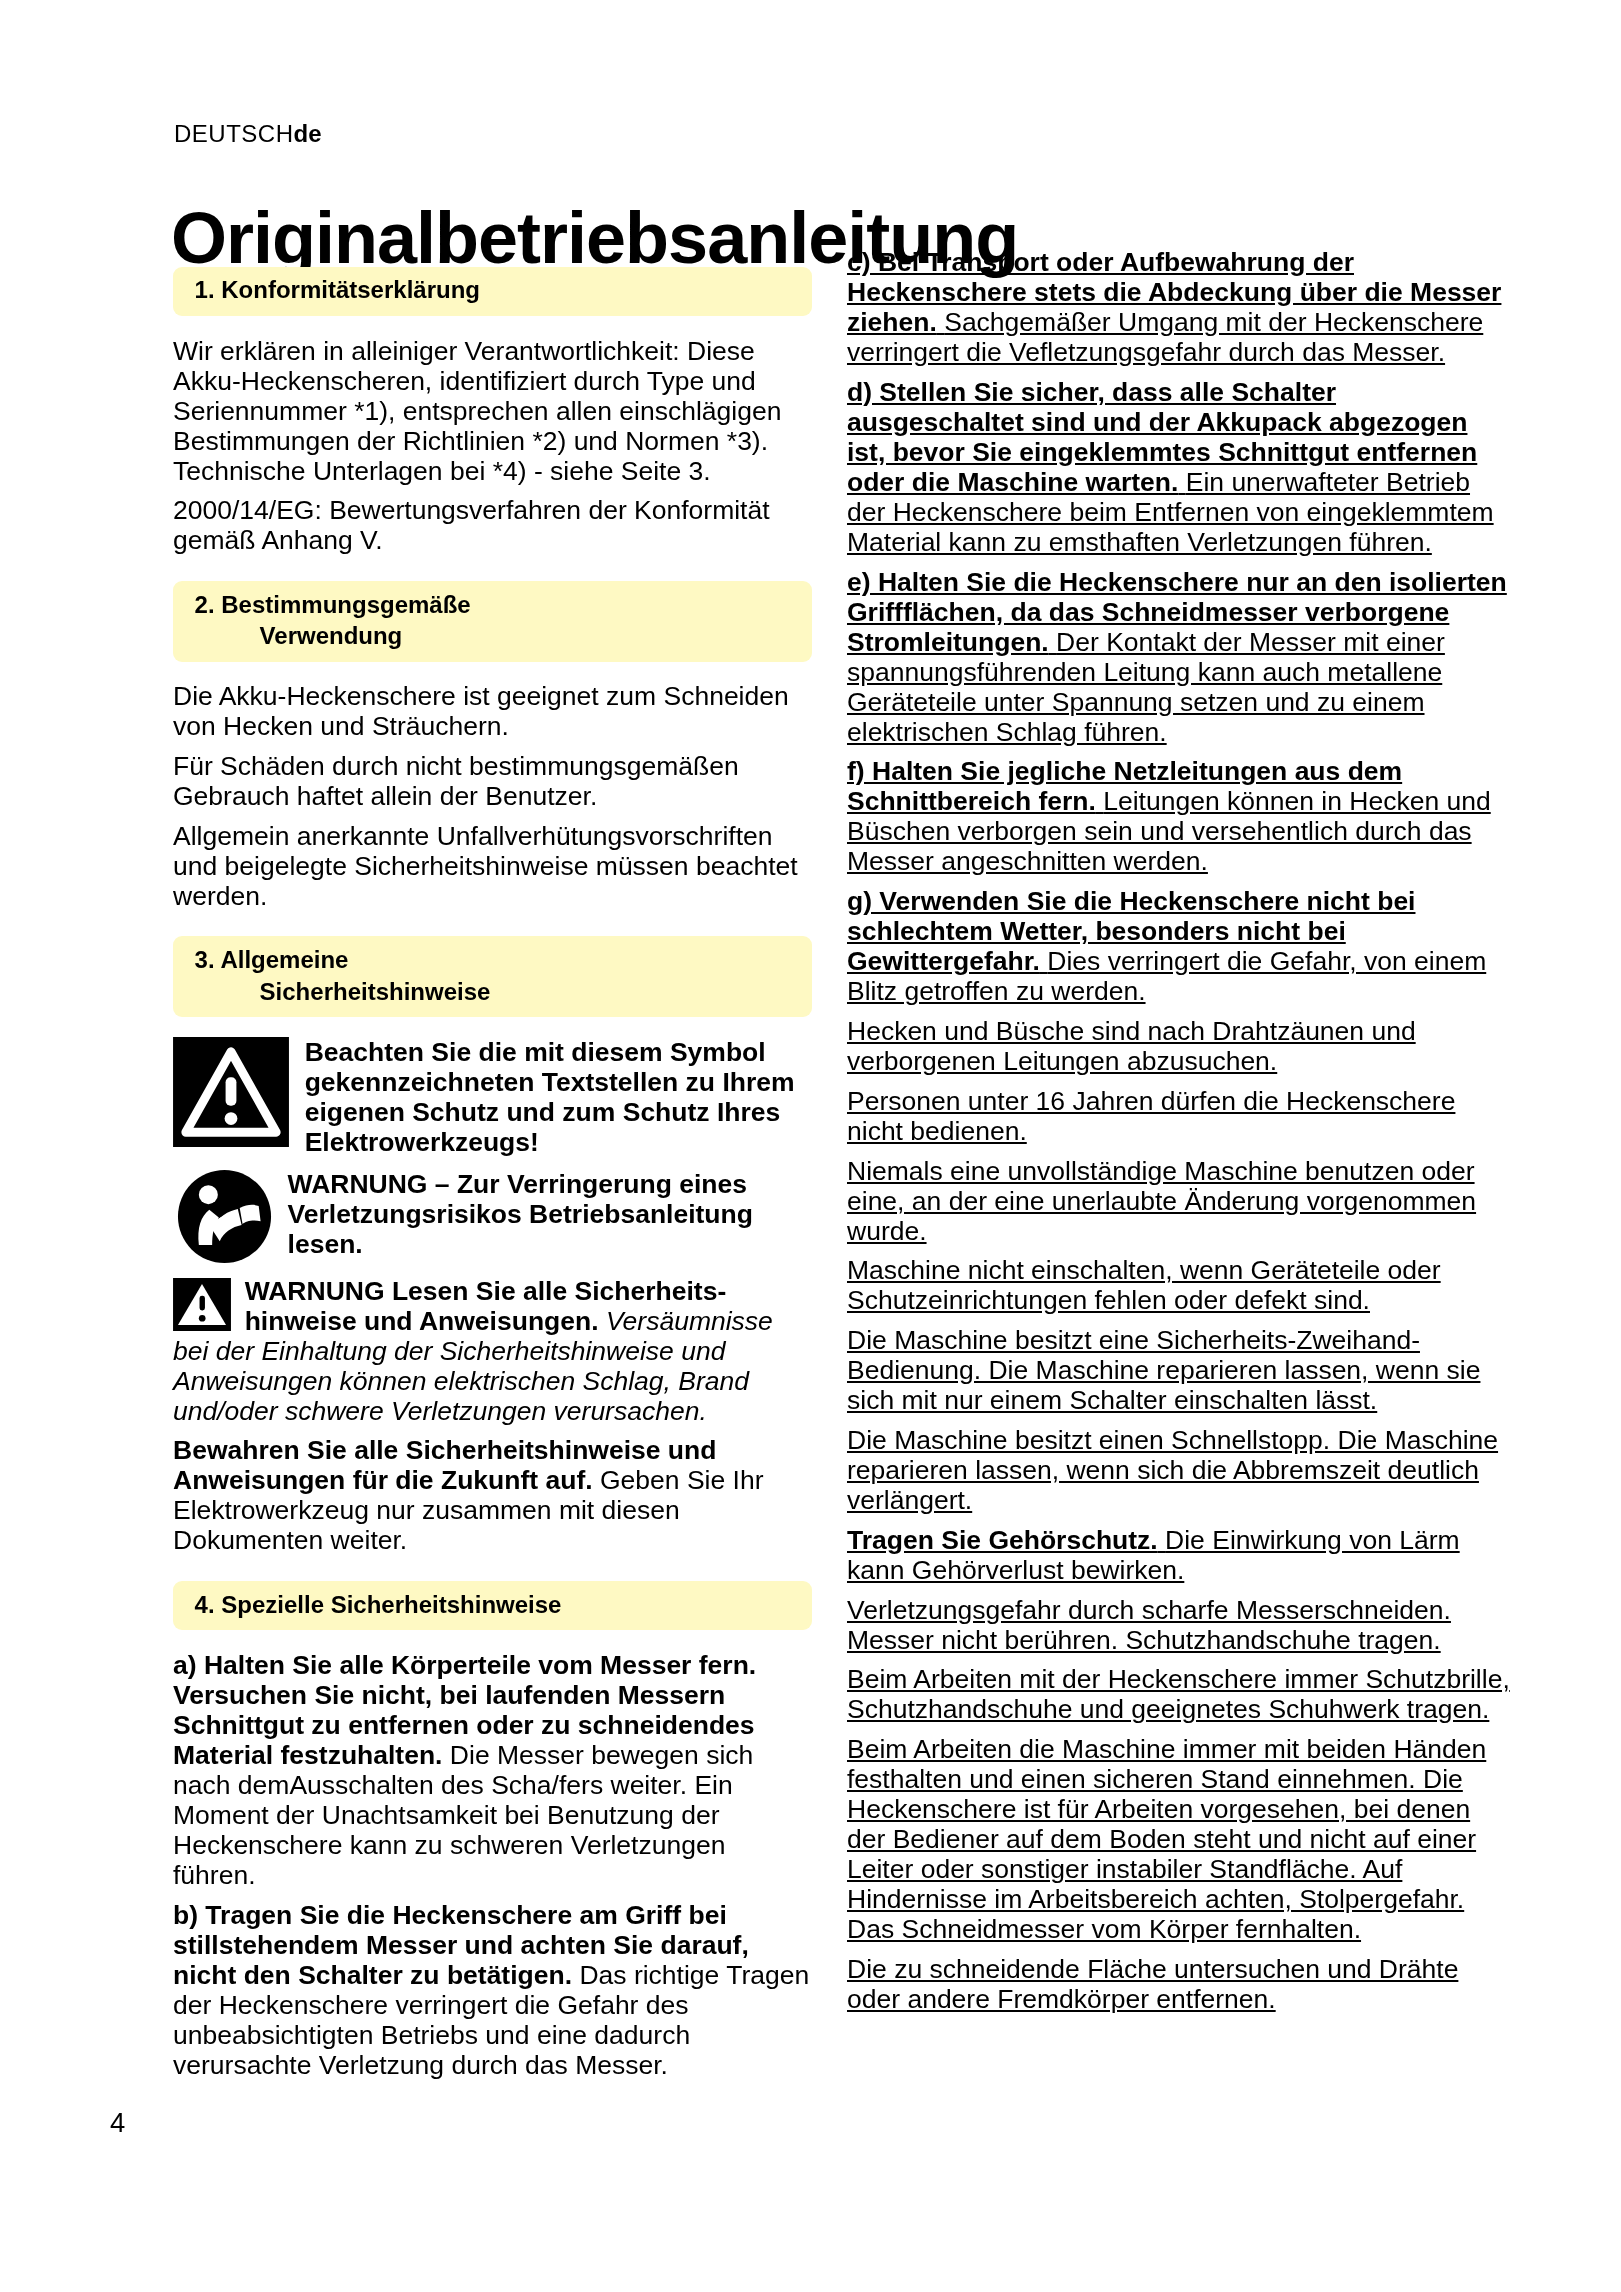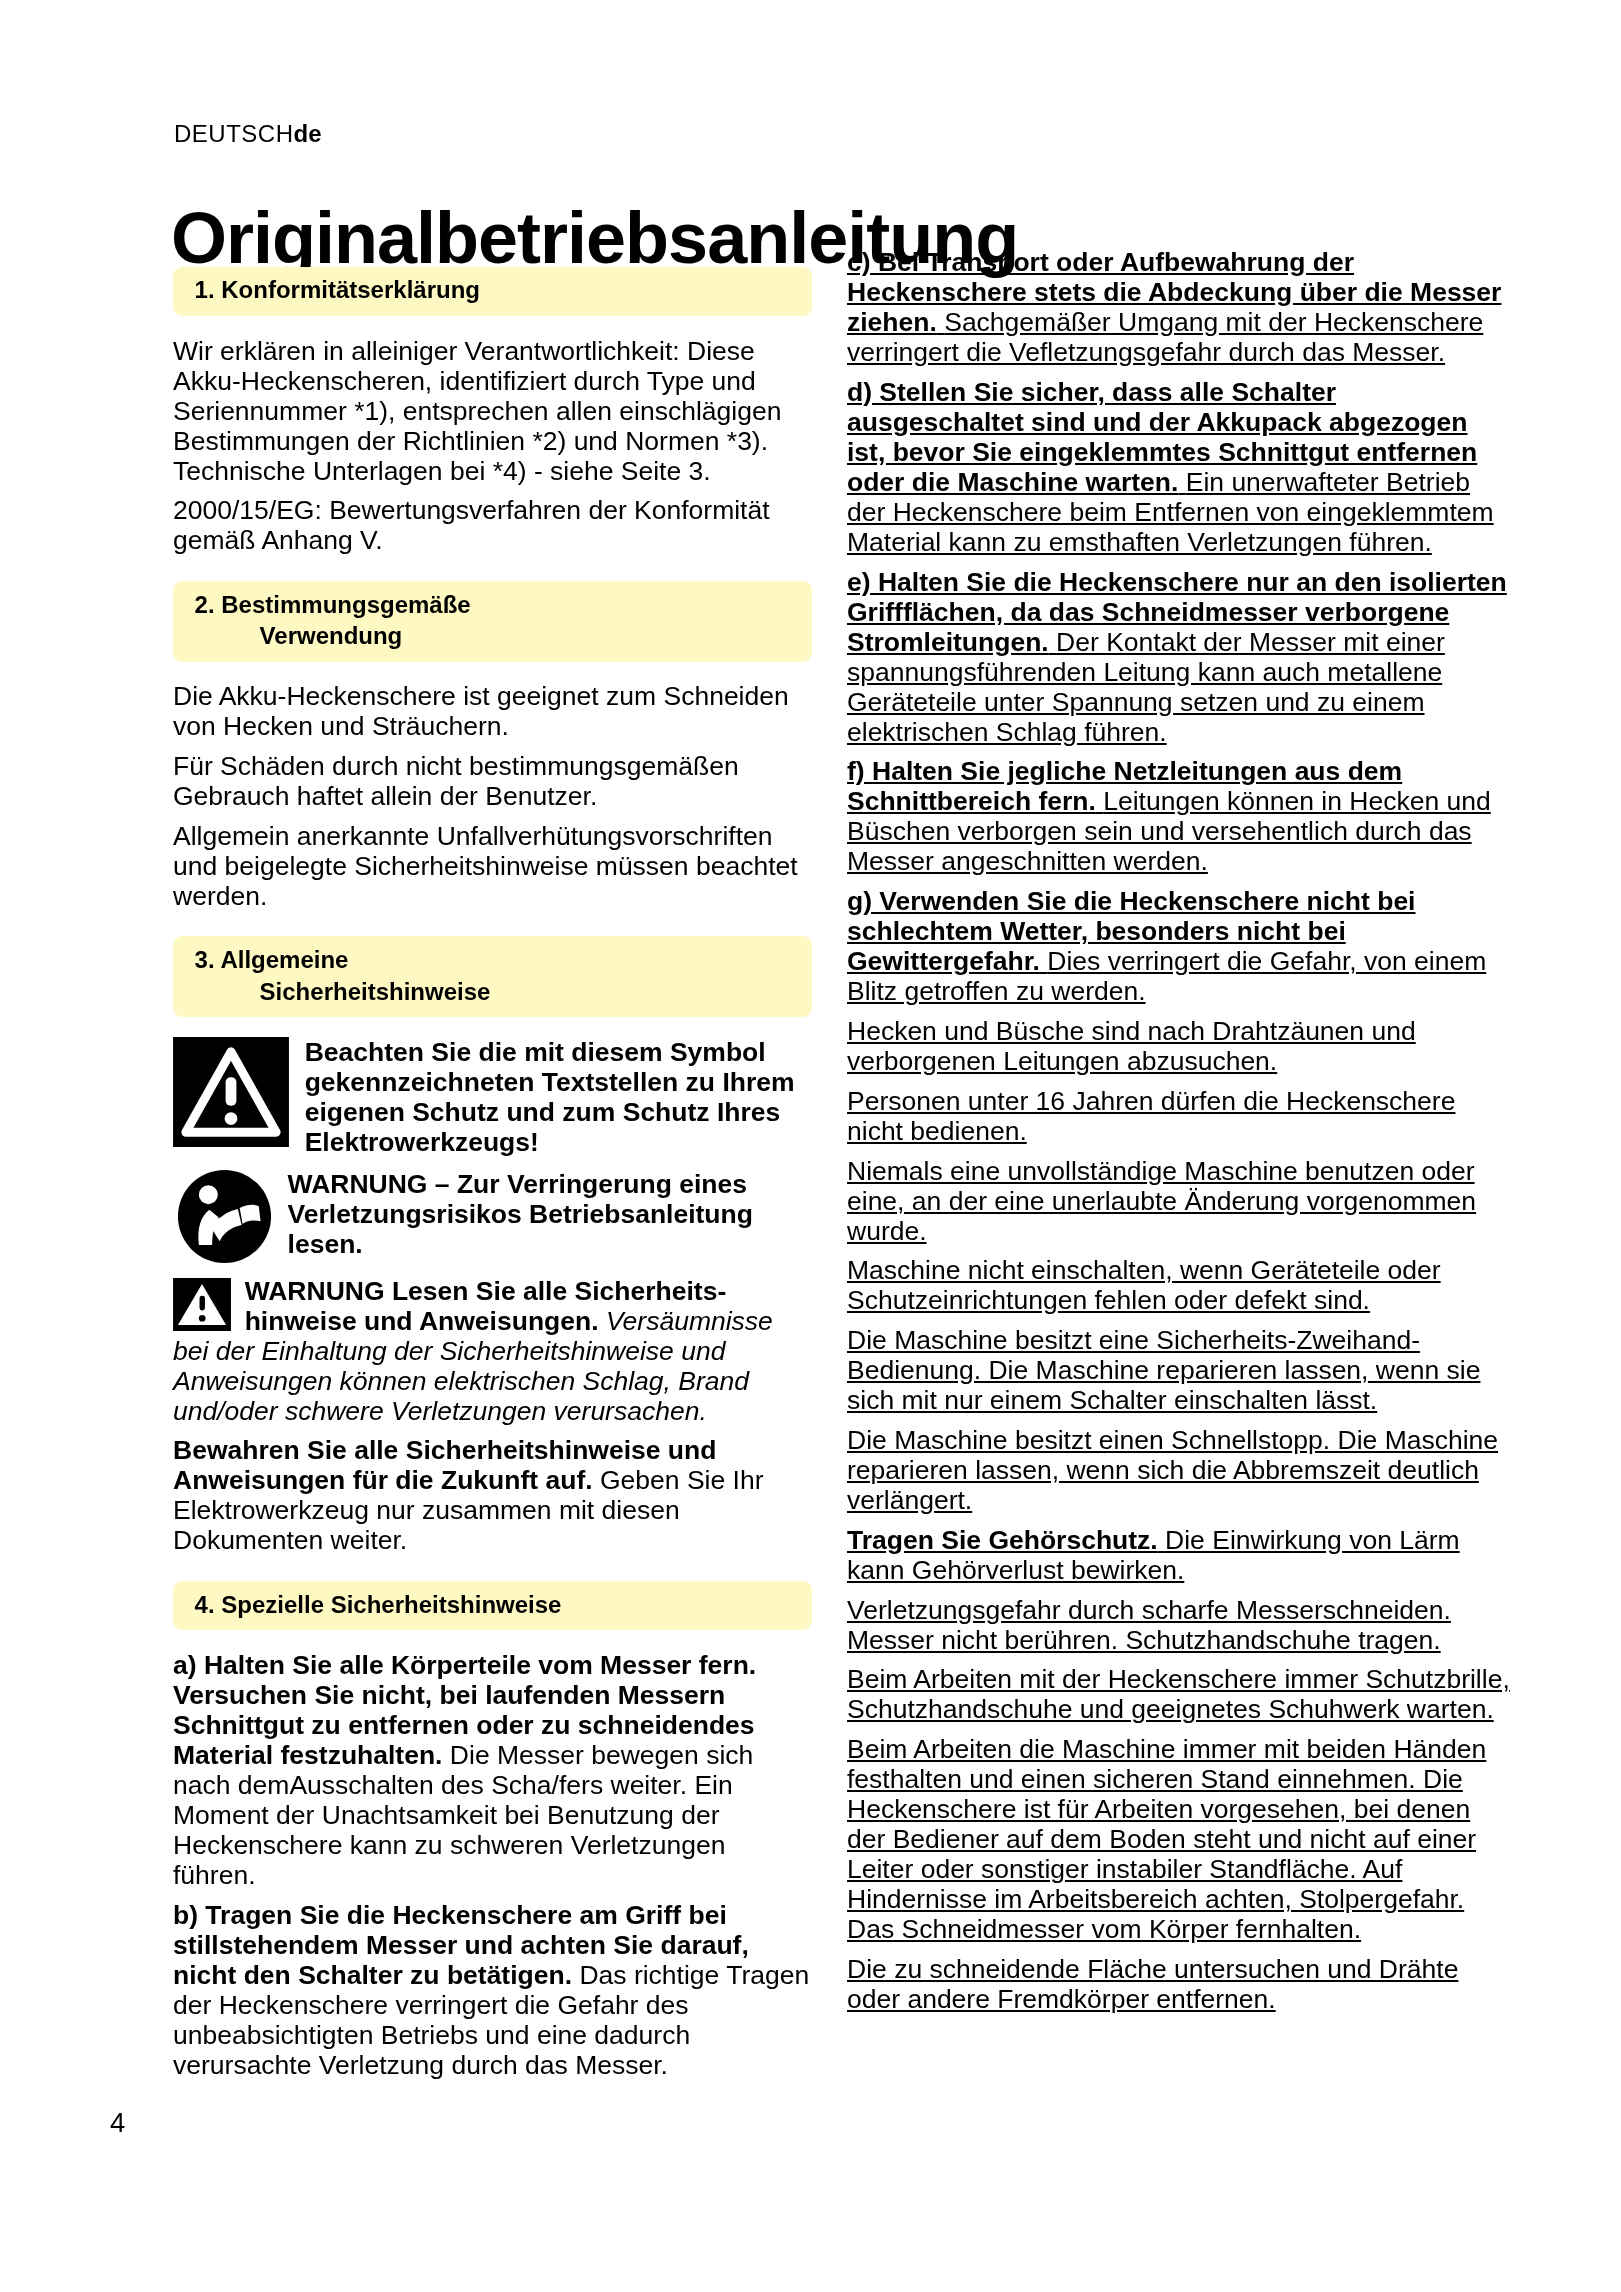--- a/index.html
+++ b/index.html
@@ -43,21 +43,21 @@
 <div class="lang-line"><span>DEUTSCH</span><b>de</b></div>
 
 <h1 class="doc-title">Originalbetriebsanleitung</h1>
 
 <div class="col col-left">
 
   <div class="sec-heading first">
     <div>1. Konformitätserklärung</div>
   </div>
   <p class="para">Wir erklären in alleiniger Verantwortlichkeit: Diese Akku-Heckenscheren, identifiziert durch Type und Seriennummer *1), entsprechen allen einschlägigen Bestimmungen der Richtlinien *2) und Normen *3). Technische Unterlagen bei *4) - siehe Seite 3.</p>
-  <p class="para">2000/15/EG: Bewertungsverfahren der Konformität gemäß Anhang V.</p>
+  <p class="para">2000/14/EG: Bewertungsverfahren der Konformität gemäß Anhang V.</p>
 
   <div class="sec-heading">
     <div>2. Bestimmungsgemäße</div>
     <div class="l2">Verwendung</div>
   </div>
   <p class="para">Die Akku-Heckenschere ist geeignet zum Schneiden von Hecken und Sträuchern.</p>
   <p class="para">Für Schäden durch nicht bestimmungsgemäßen Gebrauch haftet allein der Benutzer.</p>
   <p class="para">Allgemein anerkannte Unfallverhütungsvorschriften und beigelegte Sicherheitshinweise müssen beachtet werden.</p>
 
   <div class="sec-heading">
@@ -129,19 +129,19 @@
     <p class="para"><b>f) Halten Sie jegliche Netzleitungen aus dem Schnittbereich fern.</b> <span>Leitungen können in Hecken und Büschen verborgen sein und versehentlich durch das Messer angeschnitten werden.</span></p>
     <p class="para"><b>g) Verwenden Sie die Heckenschere nicht bei schlechtem Wetter, besonders nicht bei Gewittergefahr.</b> <span>Dies verringert die Gefahr, von einem Blitz getroffen zu werden.</span></p>
     <p class="para"><span>Hecken und Büsche sind nach Drahtzäunen und verborgenen Leitungen abzusuchen.</span></p>
     <p class="para"><span>Personen unter 16 Jahren dürfen die Heckenschere nicht bedienen.</span></p>
     <p class="para"><span>Niemals eine unvollständige Maschine benutzen oder eine, an der eine unerlaubte Änderung vorgenommen wurde.</span></p>
     <p class="para"><span>Maschine nicht einschalten, wenn Geräteteile oder Schutzeinrichtungen fehlen oder defekt sind.</span></p>
     <p class="para"><span>Die Maschine besitzt eine Sicherheits-Zweihand-Bedienung. Die Maschine reparieren lassen, wenn sie sich mit nur einem Schalter einschalten lässt.</span></p>
     <p class="para"><span>Die Maschine besitzt einen Schnellstopp. Die Maschine reparieren lassen, wenn sich die Abbremszeit deutlich verlängert.</span></p>
     <p class="para"><b>Tragen Sie Gehörschutz.</b> <span>Die Einwirkung von Lärm kann Gehörverlust bewirken.</span></p>
     <p class="para"><span>Verletzungsgefahr durch scharfe Messerschneiden. Messer nicht berühren. Schutzhandschuhe tragen.</span></p>
-    <p class="para"><span>Beim Arbeiten mit der Heckenschere immer Schutzbrille, Schutzhandschuhe und geeignetes Schuhwerk warten.</span></p>
+    <p class="para"><span>Beim Arbeiten mit der Heckenschere immer Schutzbrille, Schutzhandschuhe und geeignetes Schuhwerk tragen.</span></p>
     <p class="para"><span>Beim Arbeiten die Maschine immer mit beiden Händen festhalten und einen sicheren Stand einnehmen. Die Heckenschere ist für Arbeiten vorgesehen, bei denen der Bediener auf dem Boden steht und nicht auf einer Leiter oder sonstiger instabiler Standfläche. Auf Hindernisse im Arbeitsbereich achten, Stolpergefahr. Das Schneidmesser vom Körper fernhalten.</span></p>
     <p class="para"><span>Die zu schneidende Fläche untersuchen und Drähte oder andere Fremdkörper entfernen.</span></p>
   </div>
 
 <div class="page-number">4</div>
 
 
 </body></html>

